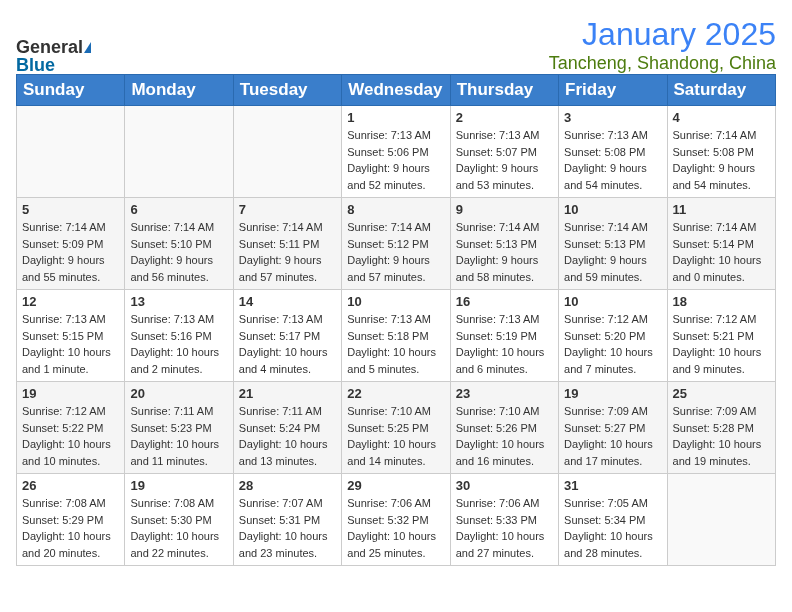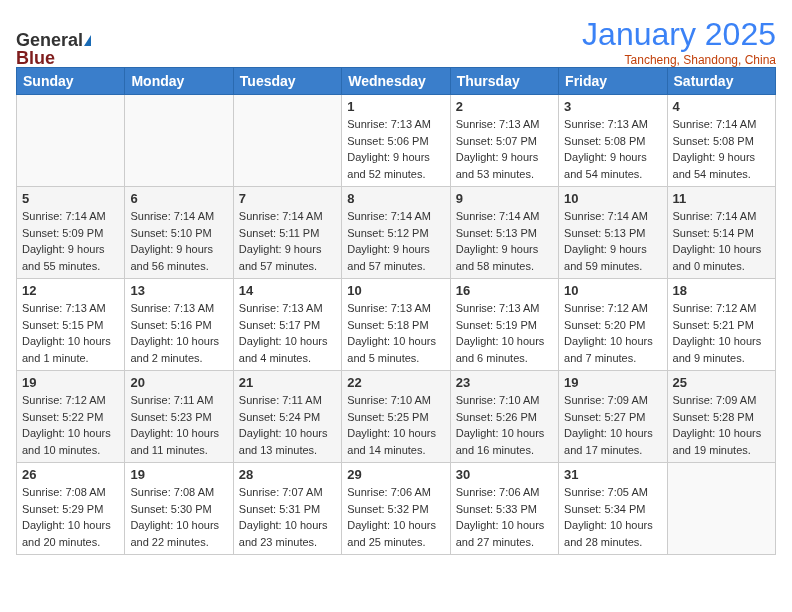--- a/index.html
+++ b/index.html
@@ -23,46 +23,46 @@
     }
     .logo-general {
       font-size: 18px;
       font-weight: bold;
       color: #333;
       line-height: 1;
     }
     .logo-blue {
       font-size: 18px;
       font-weight: bold;
-      color: #7f1d1d;
+      color: #0369a1;
       line-height: 1;
     }
     .title-block {
       text-align: right;
     }
     .title-month {
       font-size: 32px;
       font-weight: normal;
       color: #3b82f6;
     }
     .title-location {
-      font-size: 12px;
-      color: #c2410c;
+      font-size: 18px;
+      color: #4d7c0f;
     }
     .calendar {
       width: 100%;
       border-collapse: collapse;
       border: 1px solid #ccc;
     }
     .calendar th {
       background: #3a7ecb;
       color: #fff;
       text-align: left;
       padding: 5px 6px;
-      font-size: 14px;
+      font-size: 17px;
       font-weight: bold;
       border: 1px solid #2a6ab0;
     }
     .calendar td {
       vertical-align: top;
       padding: 4px 5px;
       border: 1px solid #ccc;
       width: 108px;
       min-height: 80px;
       font-size: 11px;

